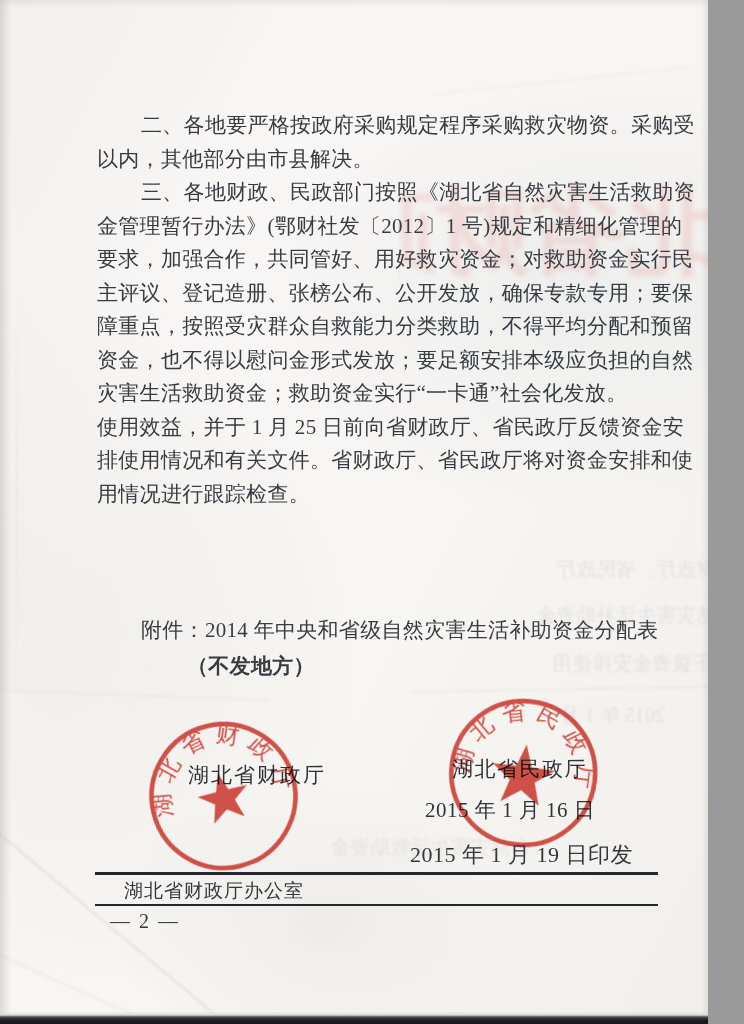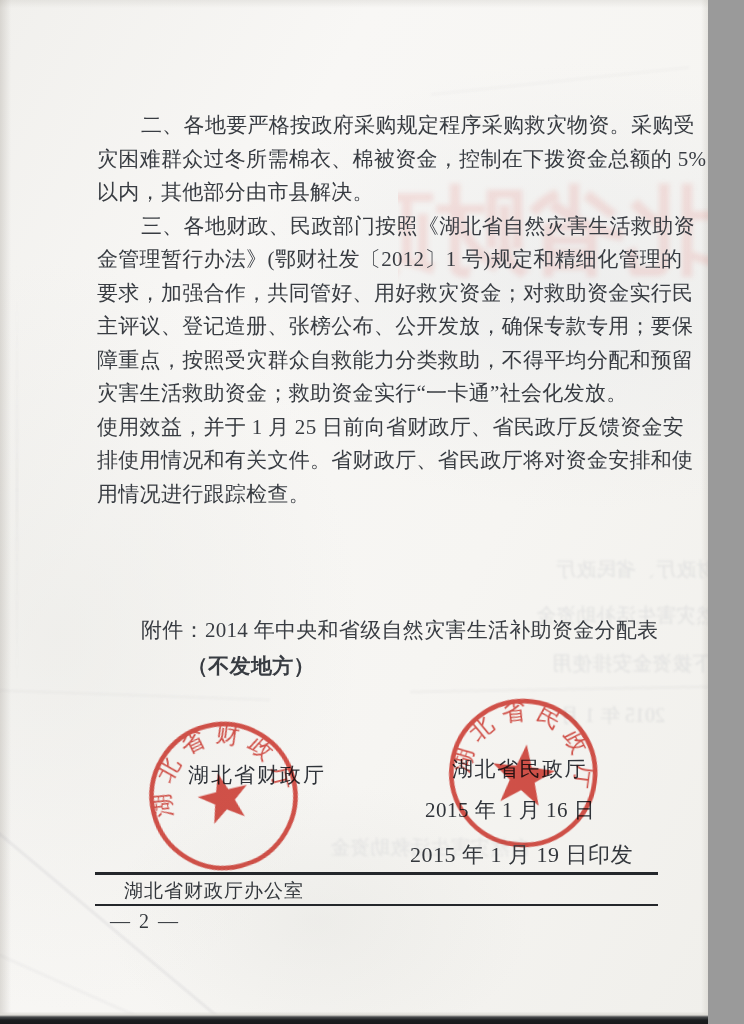--- a/index.html
+++ b/index.html
@@ -83,27 +83,27 @@
     </div>
     <div class="bleed-gray bg1">省财政厅、省民政厅</div>
     <div class="bleed-gray bg2">自然灾害生活补助资金</div>
     <div class="bleed-gray bg3">下拨资金安排使用</div>
     <div class="bleed-gray bg4">2015 年 1 月</div>
     <div class="bleed-gray bg5">自然灾害生活救助资金</div>
   </div>
 
   <div class="body-text">
     <div class="line ind">二、各地要严格按政府采购规定程序采购救灾物资。采购受</div>
-    <div class="line">灾困难群众过冬所需棉衣、棉被资金，控制在下拨资金总额的 5%</div>
     <div class="line">以内，其他部分由市县解决。</div>
     <div class="line ind">三、各地财政、民政部门按照《湖北省自然灾害生活救助资</div>
     <div class="line">金管理暂行办法》(鄂财社发〔2012〕1 号)规定和精细化管理的</div>
     <div class="line">要求，加强合作，共同管好、用好救灾资金；对救助资金实行民</div>
     <div class="line">主评议、登记造册、张榜公布、公开发放，确保专款专用；要保</div>
     <div class="line">障重点，按照受灾群众自救能力分类救助，不得平均分配和预留</div>
+    <div class="line">资金，也不得以慰问金形式发放；要足额安排本级应负担的自然</div>
     <div class="line">灾害生活救助资金；救助资金实行“一卡通”社会化发放。</div>
     <div class="line">使用效益，并于 1 月 25 日前向省财政厅、省民政厅反馈资金安</div>
     <div class="line">排使用情况和有关文件。省财政厅、省民政厅将对资金安排和使</div>
     <div class="line">用情况进行跟踪检查。</div>
   </div>
 
   <div class="attach">
     <div class="al a1">附件：2014 年中央和省级自然灾害生活补助资金分配表</div>
     <div class="al a2">（不发地方）</div>
   </div>

